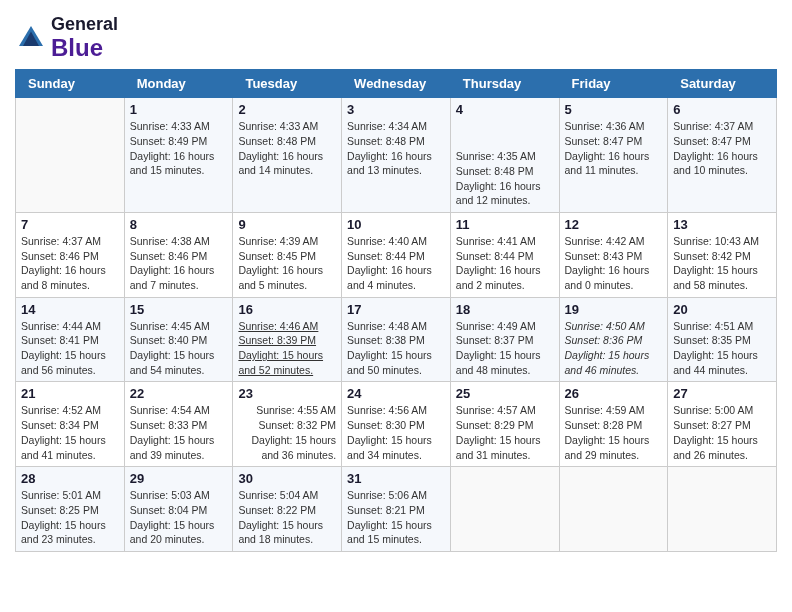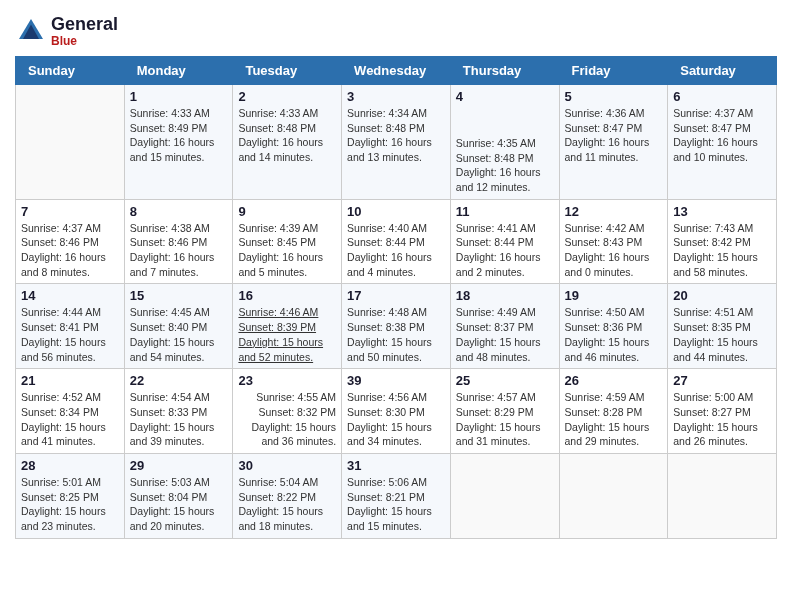--- a/index.html
+++ b/index.html
@@ -26,23 +26,23 @@
       flex-direction: column;
       line-height: 1.1;
     }
     .logo-general {
       font-size: 18px;
       font-weight: bold;
       color: #1a1a2e;
       text-align: right;
     }
     .logo-blue {
-      font-size: 12px;
-      font-weight: bold;
-      color: #b91c1c;
+      font-size: 24px;
+      font-weight: bold;
+      color: #4c1d95;
     }
     .logo-icon {
       width: 32px;
       height: 32px;
     }
     .title-area {
       text-align: right;
     }
     .month-title {
       font-size: 42px;
@@ -210,21 +210,21 @@
         </td>
         <td>
           <div class="day-number">12</div>
           <div class="day-info" style="white-space: pre-line;">Sunrise: 4:42 AM
 Sunset: 8:43 PM
 Daylight: 16 hours
 and 0 minutes.</div>
         </td>
         <td>
           <div class="day-number">13</div>
-          <div class="day-info" style="white-space: pre-line;">Sunrise: 7:43 AM
+          <div class="day-info" style="white-space: pre-line;">Sunrise: 10:43 AM
 Sunset: 8:42 PM
 Daylight: 15 hours
 and 58 minutes.</div>
         </td>
       </tr>
       <tr>
         <td>
           <div class="day-number">14</div>
           <div class="day-info" style="white-space: pre-line;">Sunrise: 4:44 AM
 Sunset: 8:41 PM
@@ -254,21 +254,21 @@
         </td>
         <td>
           <div class="day-number">18</div>
           <div class="day-info" style="white-space: pre-line;">Sunrise: 4:49 AM
 Sunset: 8:37 PM
 Daylight: 15 hours
 and 48 minutes.</div>
         </td>
         <td>
           <div class="day-number">19</div>
-          <div class="day-info" style="white-space: pre-line;">Sunrise: 4:50 AM
+          <div class="day-info" style="white-space: pre-line; font-style: italic;">Sunrise: 4:50 AM
 Sunset: 8:36 PM
 Daylight: 15 hours
 and 46 minutes.</div>
         </td>
         <td>
           <div class="day-number">20</div>
           <div class="day-info" style="white-space: pre-line;">Sunrise: 4:51 AM
 Sunset: 8:35 PM
 Daylight: 15 hours
 and 44 minutes.</div>
@@ -290,21 +290,21 @@
 and 39 minutes.</div>
         </td>
         <td>
           <div class="day-number">23</div>
           <div class="day-info" style="white-space: pre-line; text-align: right;">Sunrise: 4:55 AM
 Sunset: 8:32 PM
 Daylight: 15 hours
 and 36 minutes.</div>
         </td>
         <td>
-          <div class="day-number">39</div>
+          <div class="day-number">24</div>
           <div class="day-info" style="white-space: pre-line;">Sunrise: 4:56 AM
 Sunset: 8:30 PM
 Daylight: 15 hours
 and 34 minutes.</div>
         </td>
         <td>
           <div class="day-number">25</div>
           <div class="day-info" style="white-space: pre-line;">Sunrise: 4:57 AM
 Sunset: 8:29 PM
 Daylight: 15 hours

